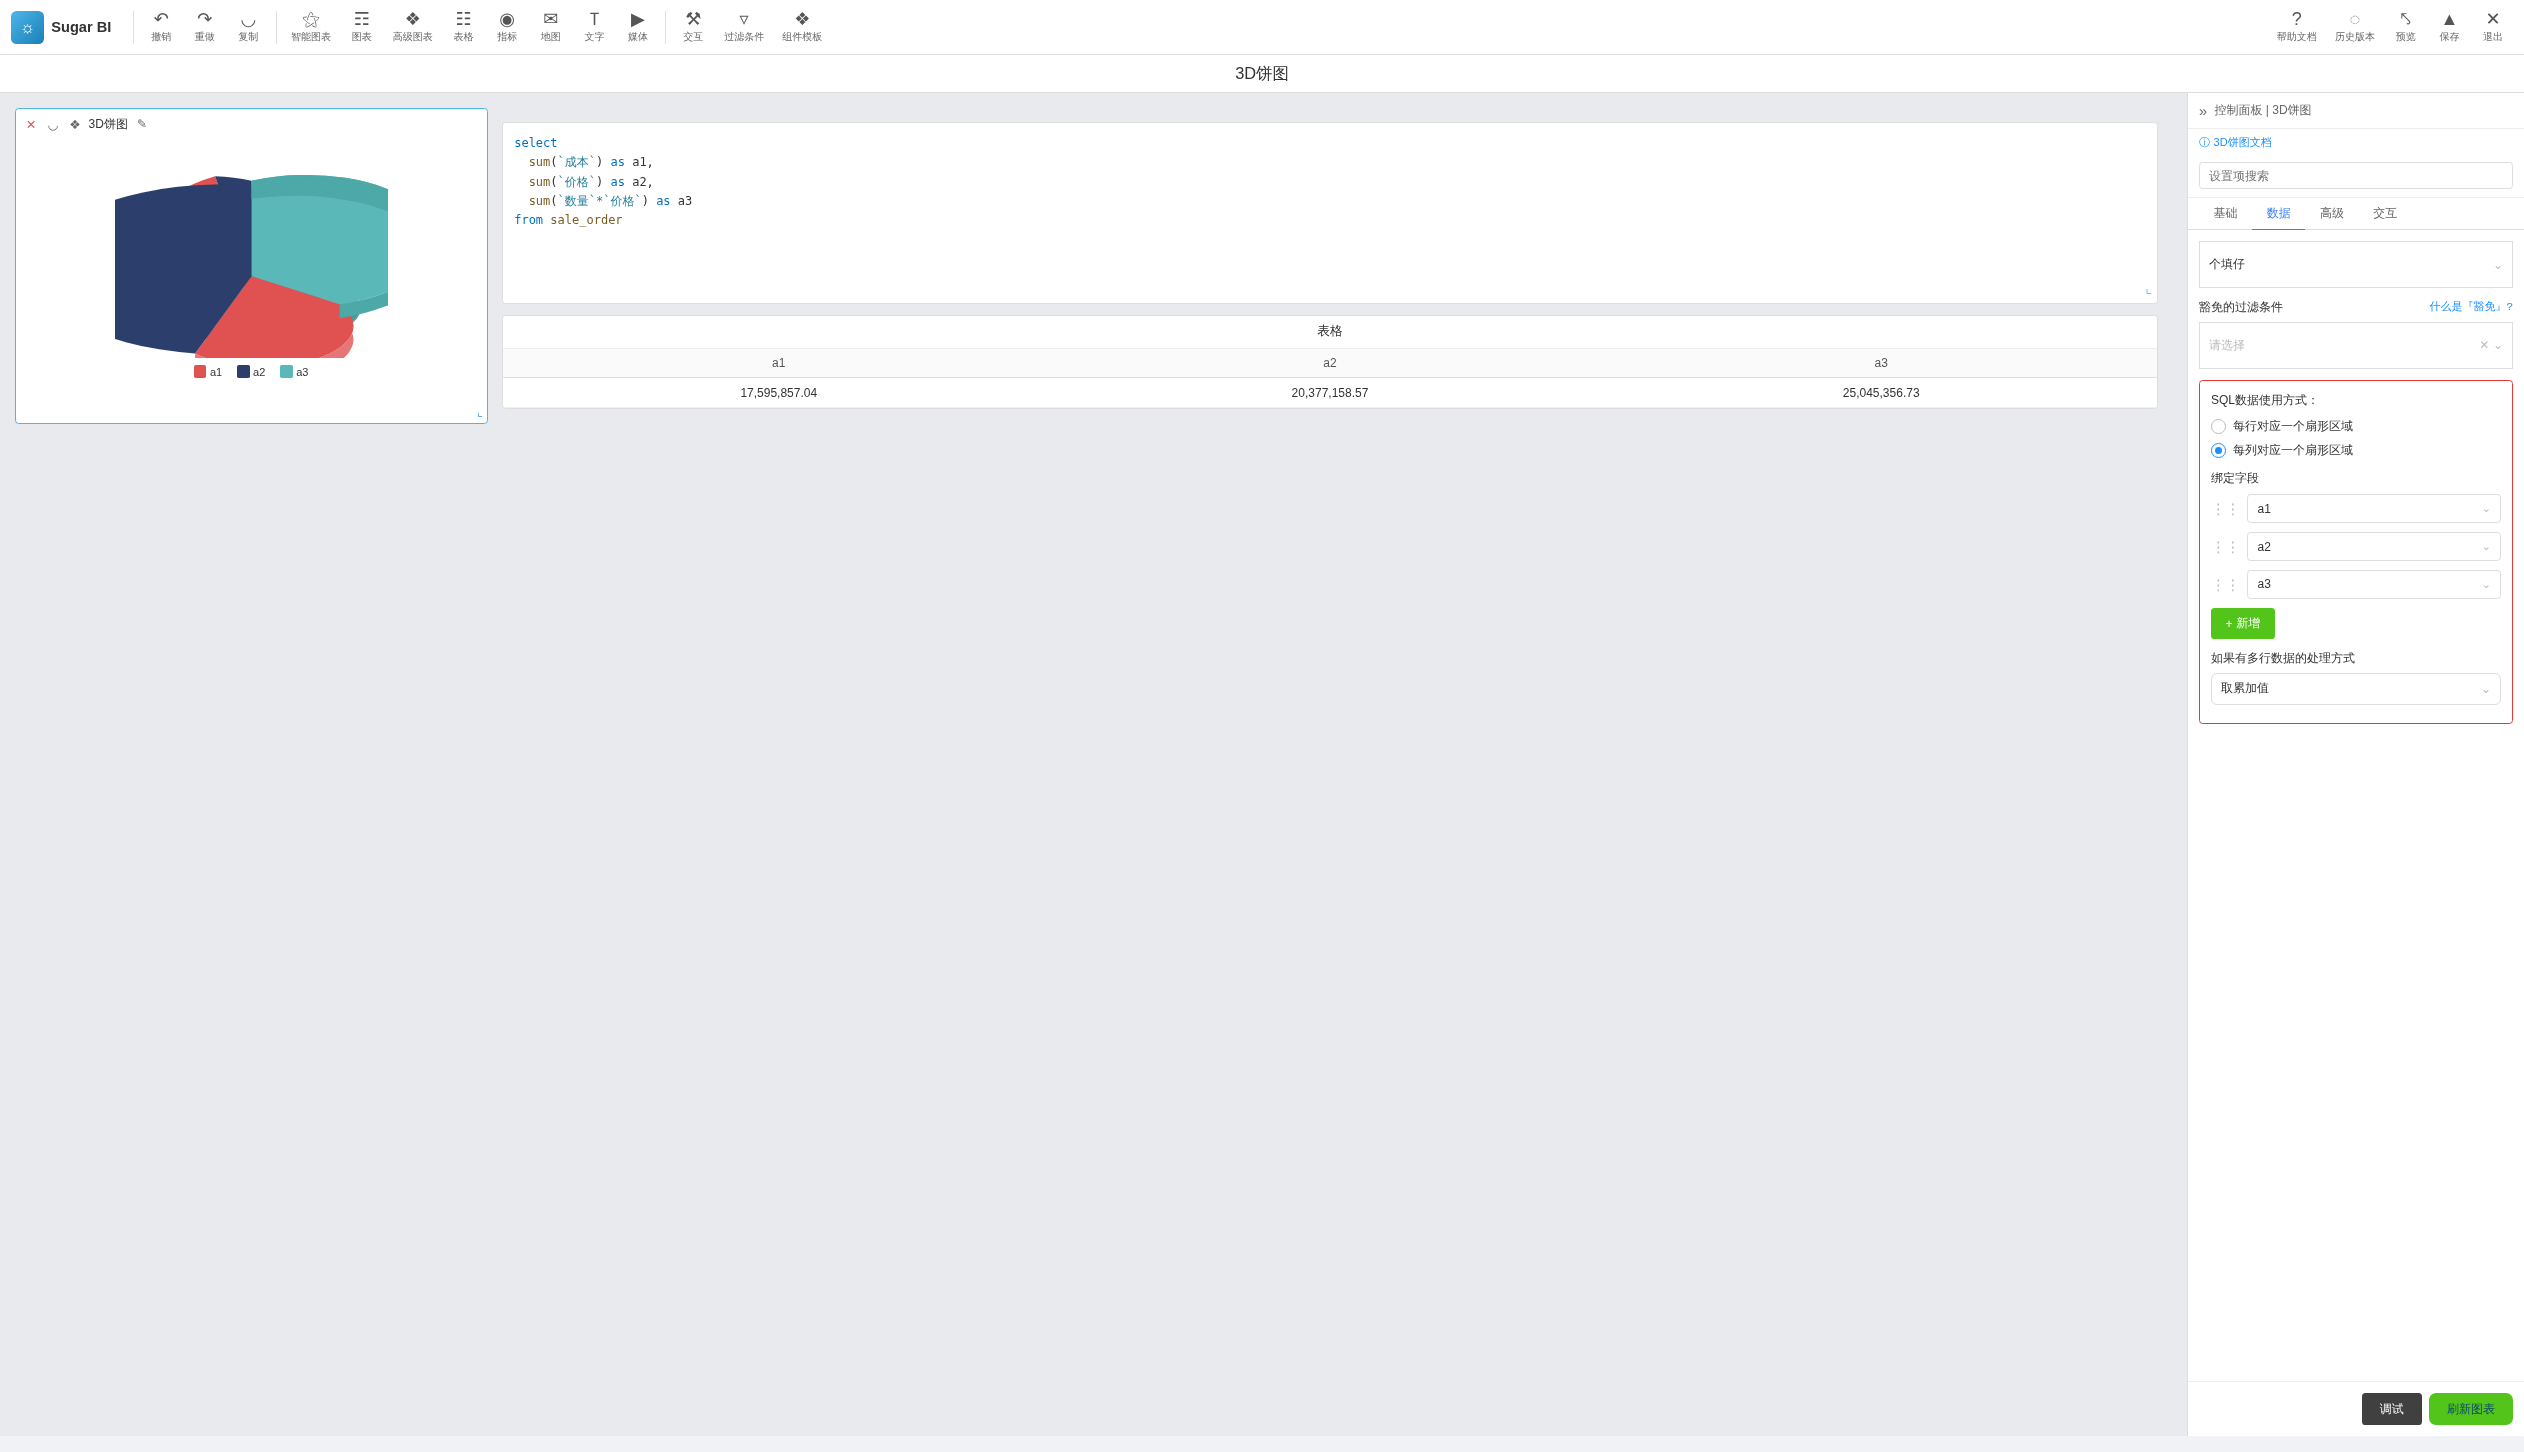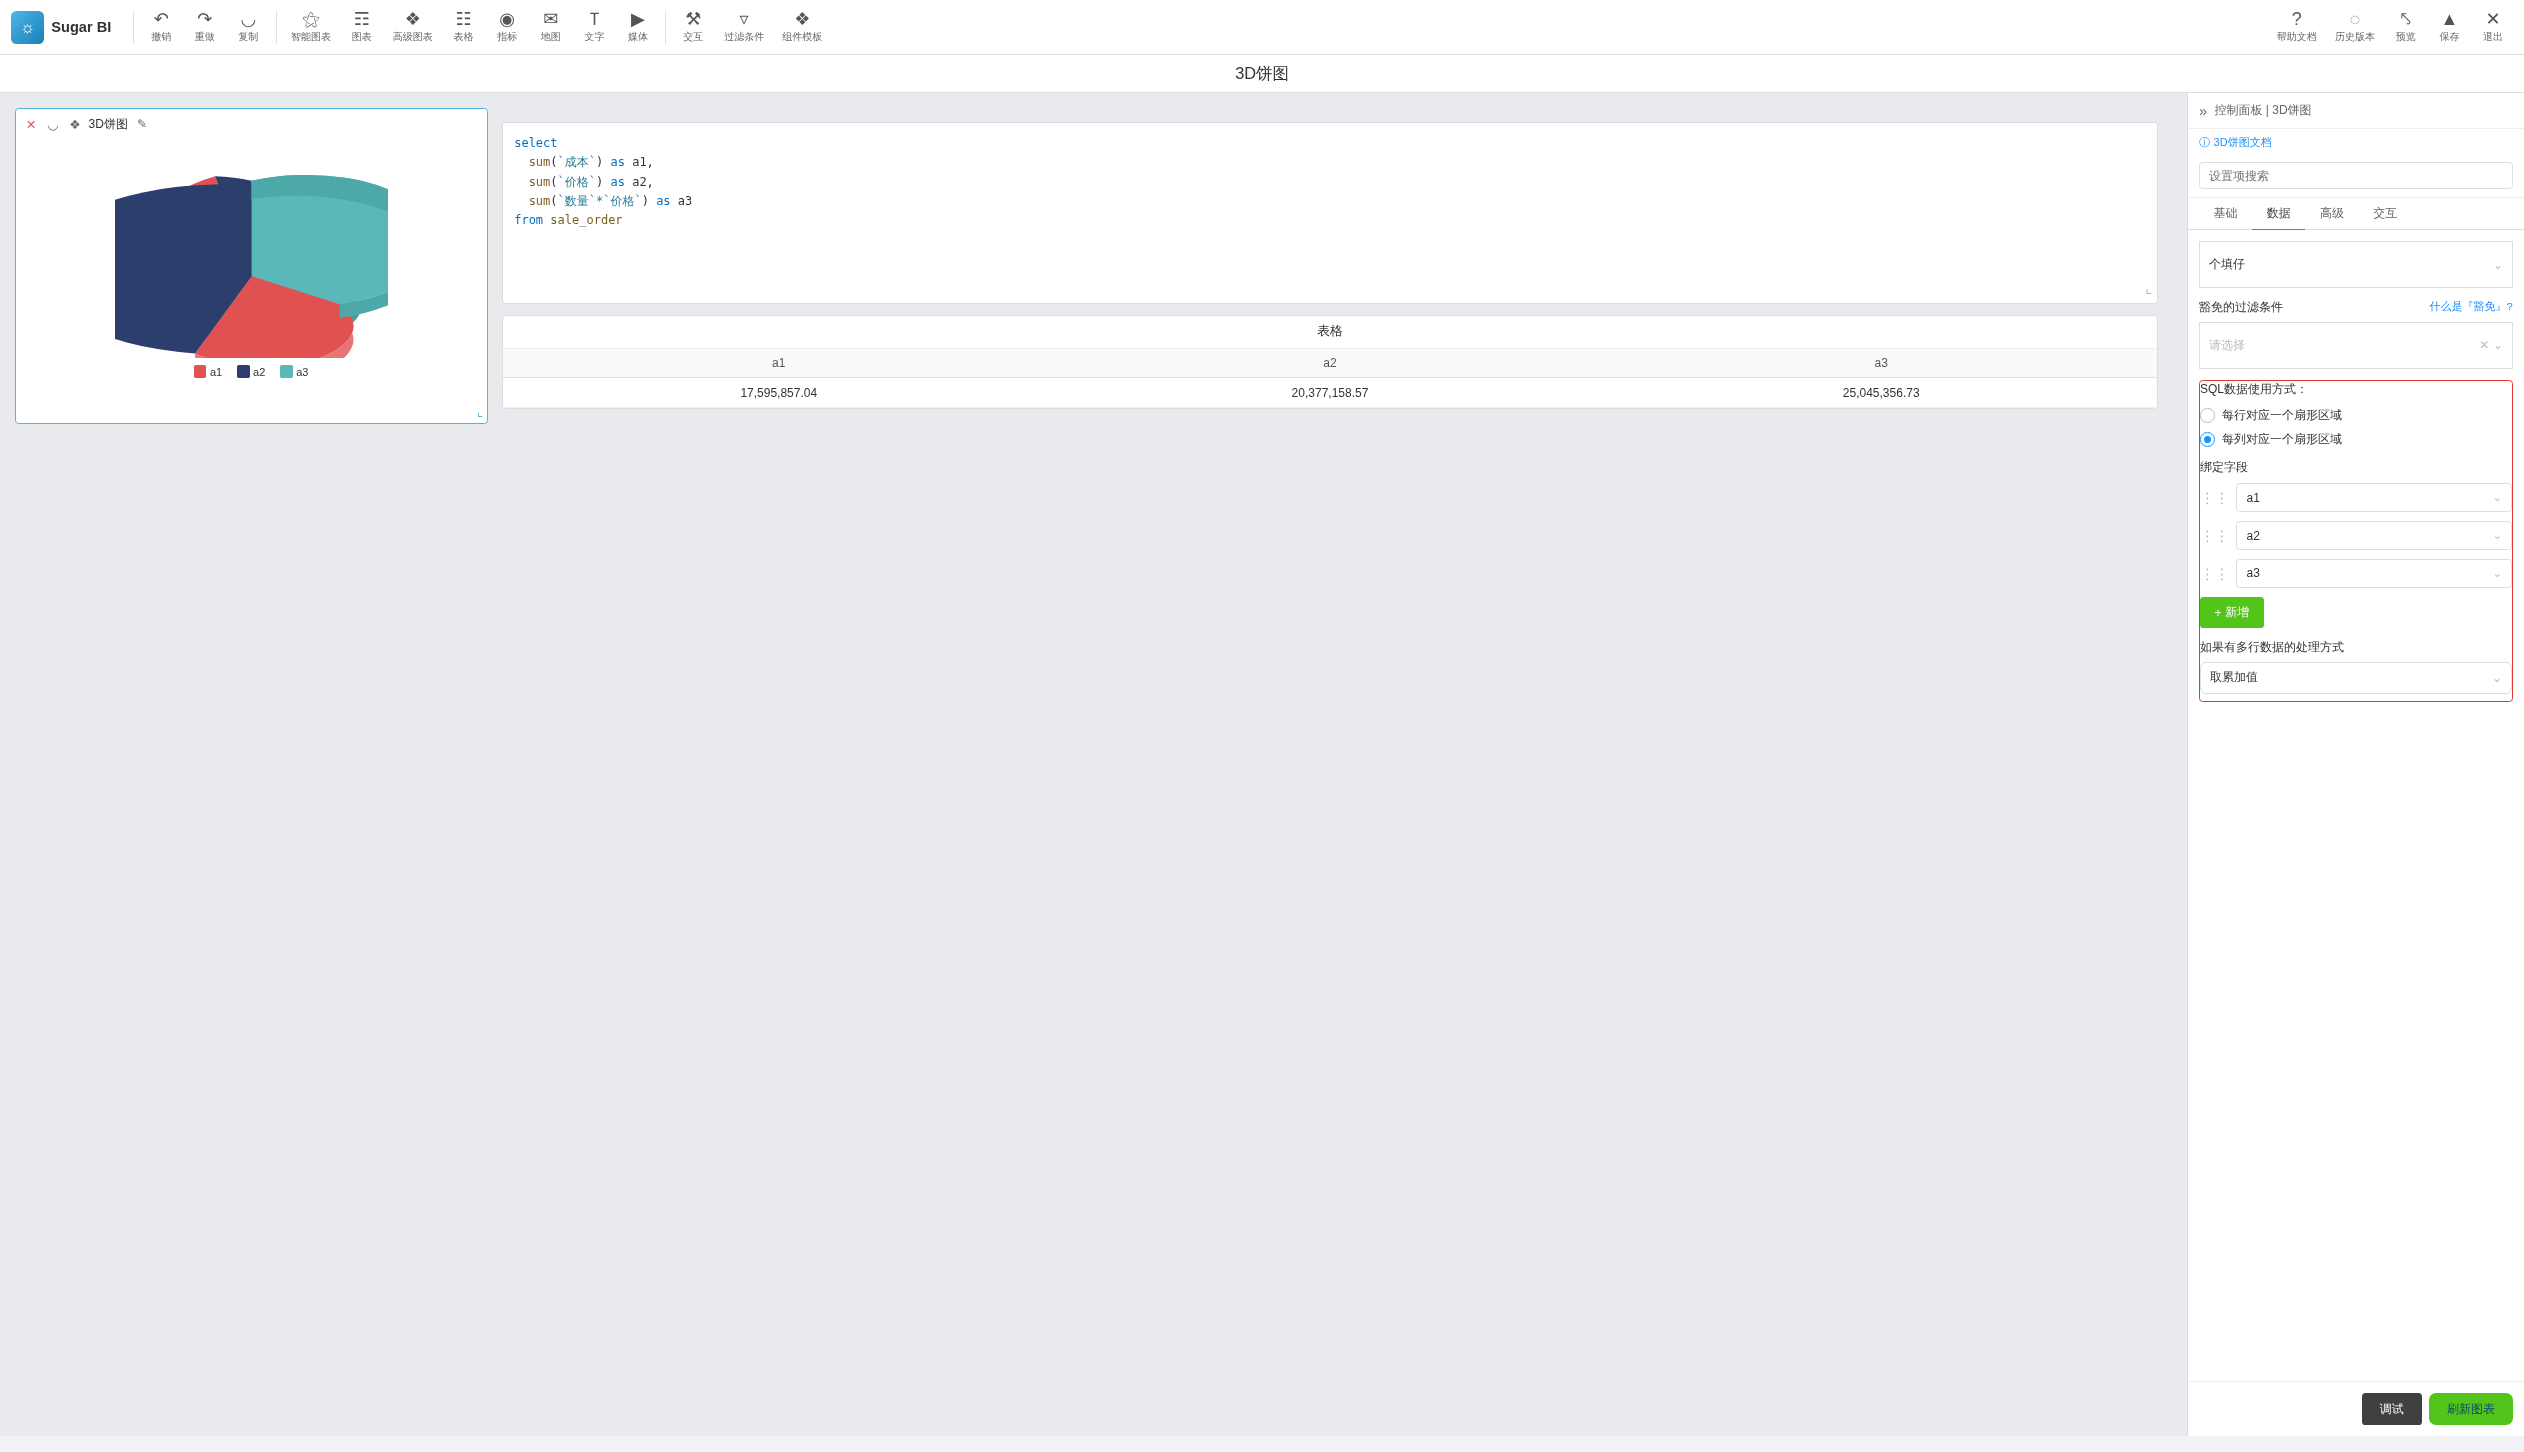--- a/index.html
+++ b/index.html
@@ -141,42 +141,42 @@
       width: 100%; border: 0.9px solid #ddd; border-radius: 3.6px;
       padding: 5.5px 9px; font-size: 12px; outline: none; color: #15803d;
     }
     .tabs {
       display: flex; border-bottom: 0.9px solid #ddd; padding: 0 11px;
     }
     .tab {
       padding: 7.3px 14.6px; cursor: pointer; font-size: 12px; color: #666;
       border-bottom: 1.8px solid transparent; margin-bottom: -0.9px;
     }
-    .tab.active { color: #404040; border-bottom-color: #1890ff; }
+    .tab.active { color: #3b82f6; border-bottom-color: #1890ff; }
 
     
     .sidebar-content { padding: 11px; flex: 1; }
     .filter-section { margin-bottom: 11px; }
     .filter-label {
       display: flex; justify-content: space-between; 
       font-size: 12px; color: #333; margin-bottom: 5.5px;
     }
     .filter-link { color: #1890ff; font-size: 11px; cursor: pointer; font-family: Liberation Mono, monospace; }
     .select-box {
       display: flex; align-items: center; border: 0.9px solid #ddd;
       border-radius: 0; padding: 14px 9px; background: #fff;
       cursor: pointer; justify-content: space-between;
     }
     .select-placeholder { color: #bbb; font-size: 12px; }
     .select-icons { display: flex; gap: 3.6px; color: #bbb; }
 
     
     .sql-config-box {
       border: 1.8px solid #e53935; border-radius: 3.6px;
-      margin-bottom: 2px;
+      padding: 11px; margin-bottom: 2px;
     }
     .sql-config-title { font-size: 12px; color: #333; margin-bottom: 9px; }
     .radio-group { display: flex; flex-direction: column; gap: 7.3px; margin-bottom: 11px; }
     .radio-item { display: flex; align-items: center; gap: 7.3px; font-size: 12px; cursor: pointer; }
     .radio-circle {
       width: 14.6px; height: 14.6px; border-radius: 50%; border: 1.8px solid #bbb;
       display: flex; align-items: center; justify-content: center;
     }
     .radio-circle.selected { border-color: #1890ff; }
     .radio-dot {

